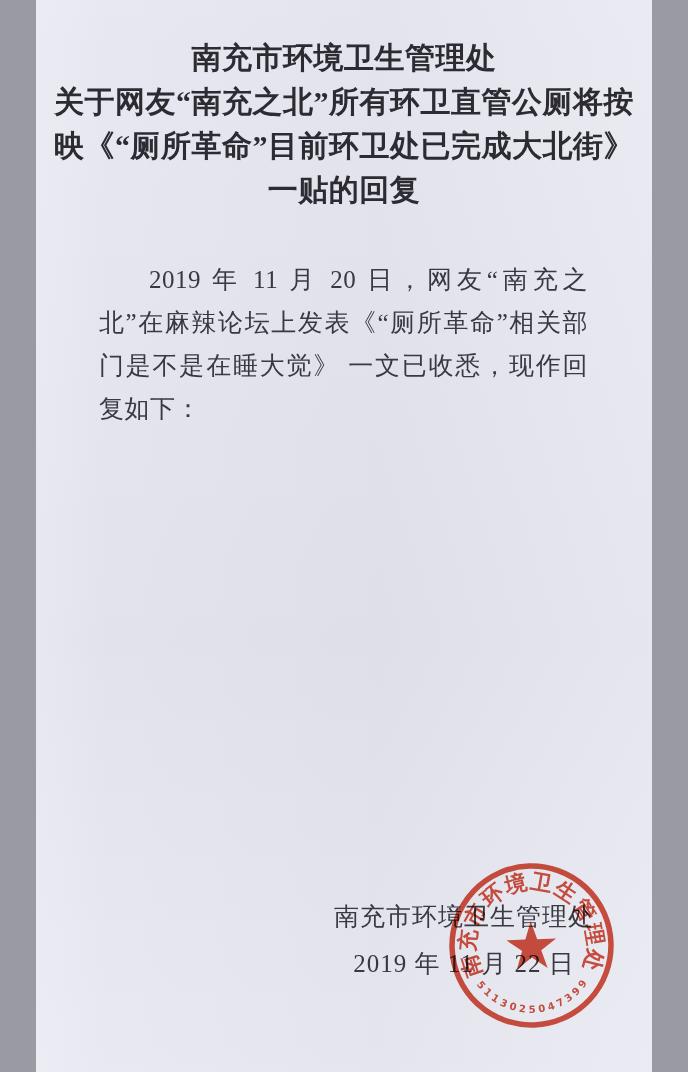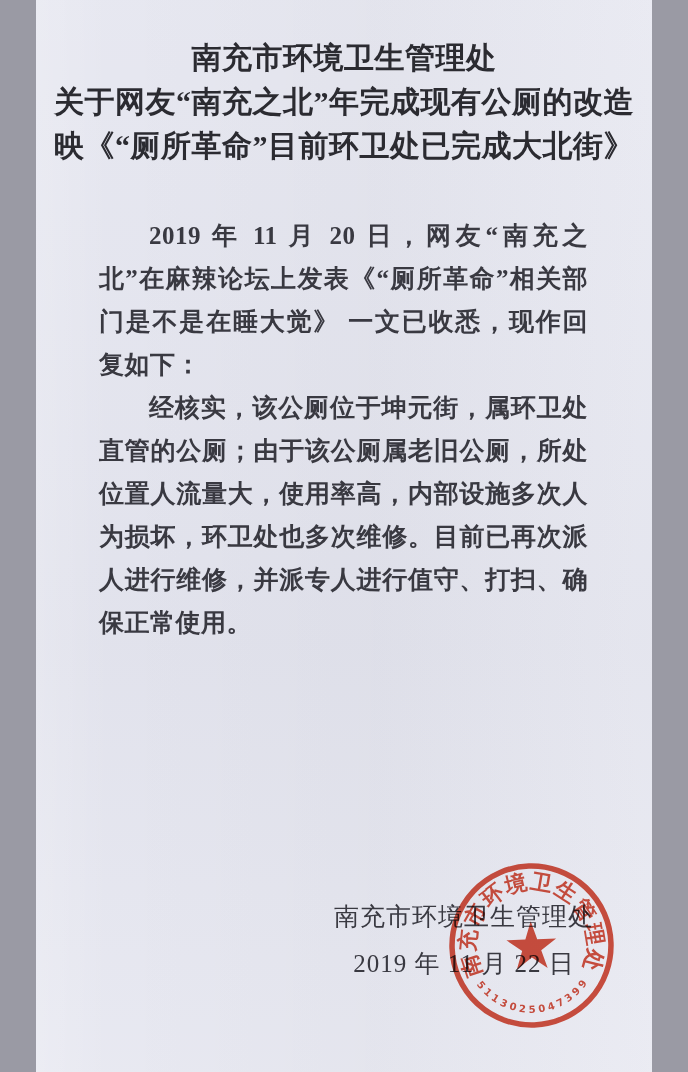--- a/index.html
+++ b/index.html
@@ -33,21 +33,20 @@
   }
   .title-line { white-space: nowrap; }
 
   
   .body-block {
     margin: 46px 64px 0 63px;
     font-size: 25px;
     line-height: 43px;
     text-align: justify;
     color: #393941;
-    font-weight: bold;
   }
   .body-block p {
     margin: 0;
     text-indent: 2em;
     letter-spacing: 0.5px;
   }
 
   
   .signature-block {
     position: absolute;
@@ -85,27 +84,27 @@
     font-family: "DejaVu Sans", sans-serif;
   }
 </style>
 </head>
 <body>
 
 <div class="page">
 
   <div class="title-block">
     <div class="title-line">南充市环境卫生管理处</div>
-    <div class="title-line">关于网友“南充之北”年完成现有公厕的改造</div>
+    <div class="title-line">关于网友“南充之北”所有环卫直管公厕将按</div>
     <div class="title-line">映《“厕所革命”目前环卫处已完成大北街》</div>
+    <div class="title-line">一贴的回复</div>
   </div>
 
   <div class="body-block">
     <p>2019 年 11 月 20 日，网友“南充之北”在麻辣论坛上发表《“厕所革命”相关部门是不是在睡大觉》 一文已收悉，现作回复如下：</p>
-    <p>经核实，该公厕位于坤元街，属环卫处直管的公厕；由于该公厕属老旧公厕，所处位置人流量大，使用率高，内部设施多次人为损坏，环卫处也多次维修。目前已再次派人进行维修，并派专人进行值守、打扫、确保正常使用。</p>
   </div>
 
   <div class="signature-block">
     <div>南充市环境卫生管理处</div>
     <div>2019 年 11 月 22 日</div>
   </div>
 
   <svg class="seal" viewBox="0 0 170 170" xmlns="http://www.w3.org/2000/svg">
     <defs>
       <path id="seal-arc-top" d="M 36.5,113 A 56,56 0 1 1 133.5,113" fill="none"></path>

